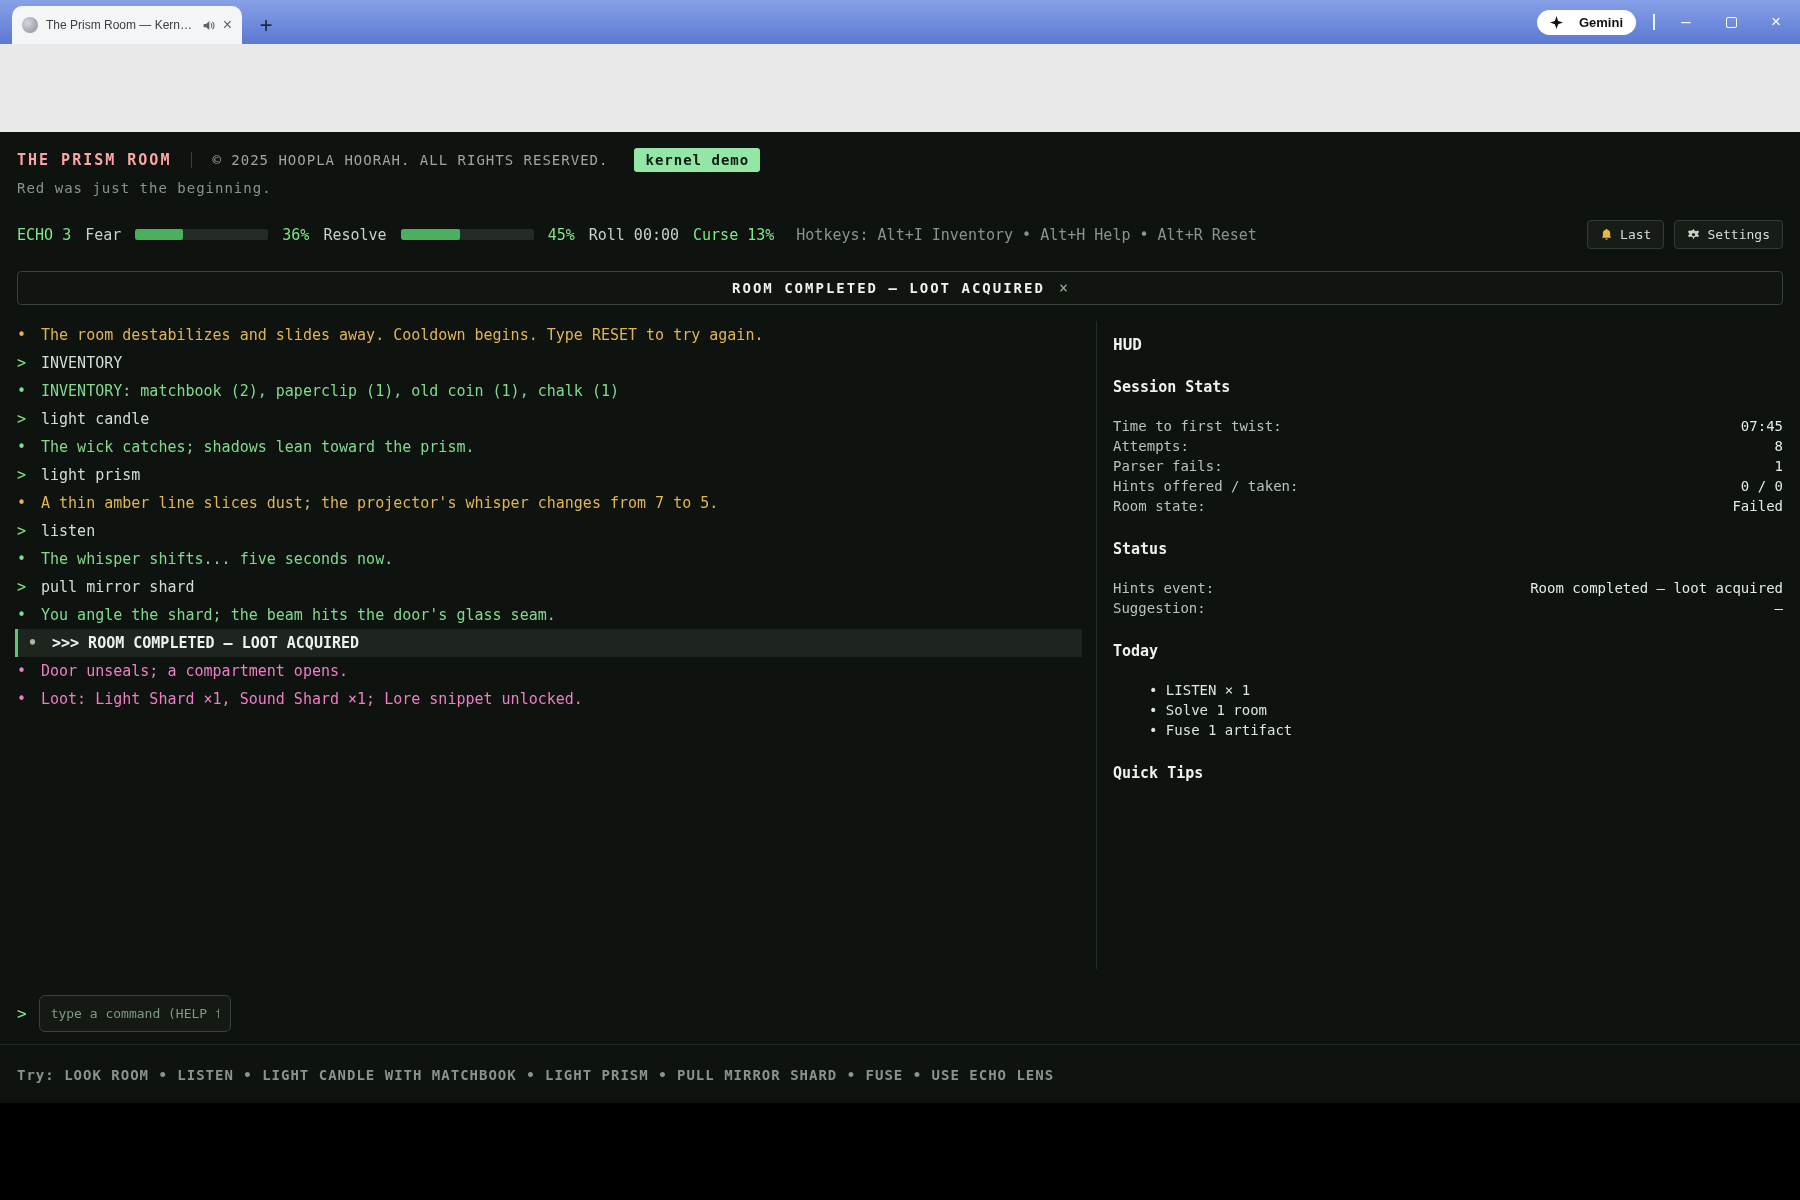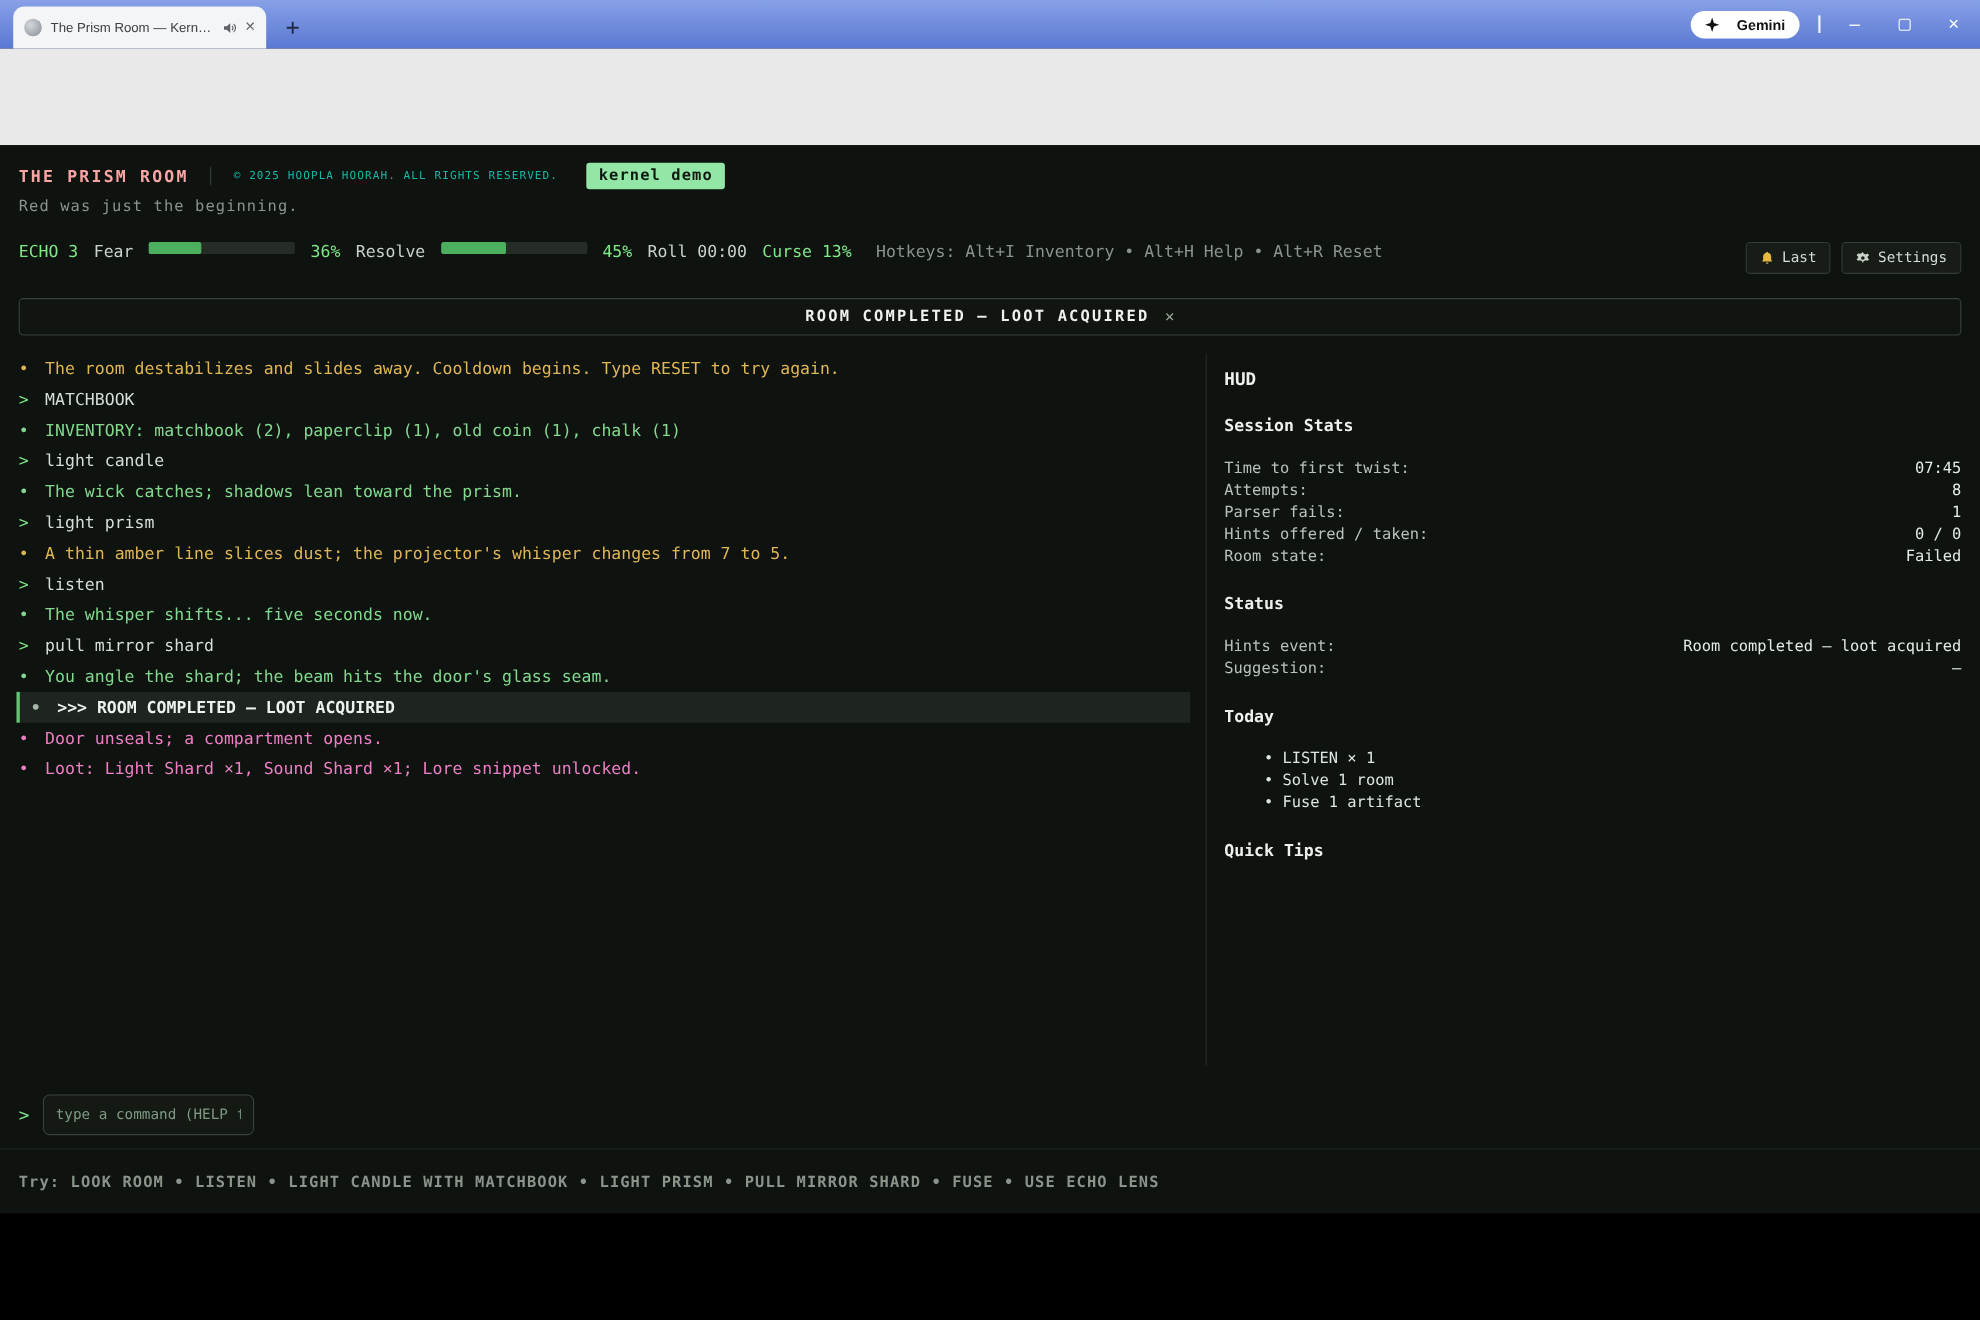--- a/index.html
+++ b/index.html
@@ -24,25 +24,25 @@
   .gray-strip { height: 88px; background: #e9e9e9; }
 
   
   .page { background: #0e130f; min-height: 941px; color: #d6ddd6; }
   .pad { padding-left: 17px; padding-right: 17px; }
 
   header { padding-top: 16px; }
   .title-row { display: flex; align-items: center; gap: 20px; }
   .page-title { font-size: 15px; font-weight: bold; color: #fca5a5; letter-spacing: 2px; }
   .title-sep { width: 1px; height: 16px; background: #39413a; }
-  .copyright { font-size: 10px; color: #14b8a6; letter-spacing: 1px; }
+  .copyright { font-size: 14px; color: #a3a3a3; letter-spacing: 1px; }
   .badge { background: #93e6a6; color: #0d1a10; font-weight: bold; font-size: 14px; padding: 4px 11px; border-radius: 3px; margin-left: 6px; letter-spacing: 1px; }
   .subtitle { margin-top: 8px; font-size: 14px; color: #8b948b; letter-spacing: 1px; }
 
-  .statusbar { margin-top: 24px; display: flex; font-size: 15px; color: #c9d1c9; gap: 14px; }
+  .statusbar { margin-top: 24px; display: flex; align-items: center; font-size: 15px; color: #c9d1c9; gap: 14px; }
   .green { color: #7ee787; }
   .meter { width: 133px; height: 11px; background: #252b25; border-radius: 2px; overflow: hidden; }
   .meter-fill { height: 100%; background: #4caf5f; border-radius: 2px; }
   .hotkeys { color: #8b948b; margin-left: 8px; }
   .sb-buttons { margin-left: auto; display: flex; gap: 10px; }
   .sb-btn { display: flex; align-items: center; gap: 7px; background: #171c17; border: 1px solid #343b34; border-radius: 4px; color: #d6ddd6; font-family: inherit; font-size: 13px; padding: 6px 12px; }
 
   .banner { margin: 22px 17px 0; border: 1px solid #39413a; border-radius: 4px; height: 34px; display: flex; align-items: center; justify-content: center; gap: 14px; background: #10150f; }
   .banner-text { font-size: 14px; font-weight: bold; color: #eef2ee; letter-spacing: 2px; }
   .banner-close { color: #9aa39a; font-size: 15px; cursor: pointer; }
@@ -167,21 +167,21 @@
   </div>
 
   <div class="main">
     <div class="log" id="log">
         <div class="log-row amber-ev">
           <span class="marker">•</span>
           <span class="txt">The room destabilizes and slides away. Cooldown begins. Type RESET to try again.</span>
         </div>
         <div class="log-row cmd">
           <span class="marker">&gt;</span>
-          <span class="txt">MATCHBOOK</span>
+          <span class="txt">INVENTORY</span>
         </div>
         <div class="log-row green-ev">
           <span class="marker">•</span>
           <span class="txt">INVENTORY: matchbook (2), paperclip (1), old coin (1), chalk (1)</span>
         </div>
         <div class="log-row cmd">
           <span class="marker">&gt;</span>
           <span class="txt">light candle</span>
         </div>
         <div class="log-row green-ev">

